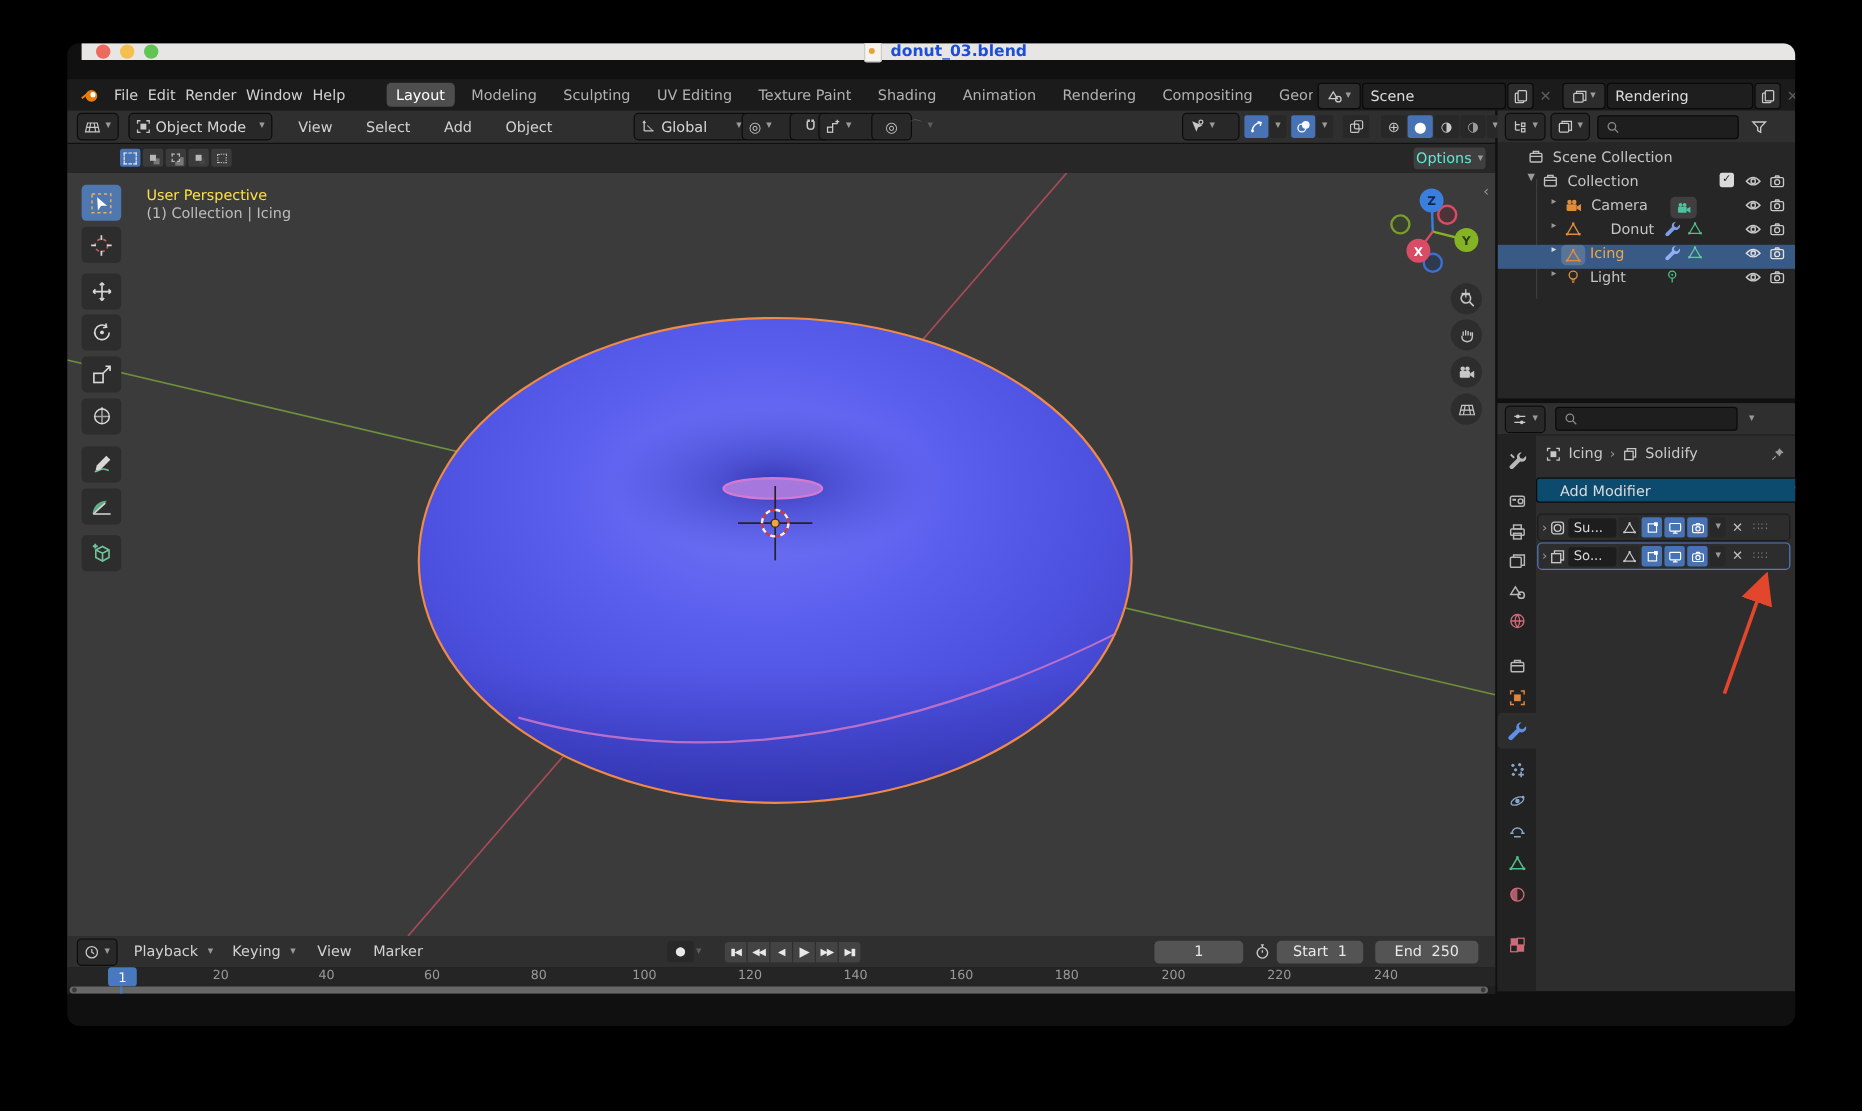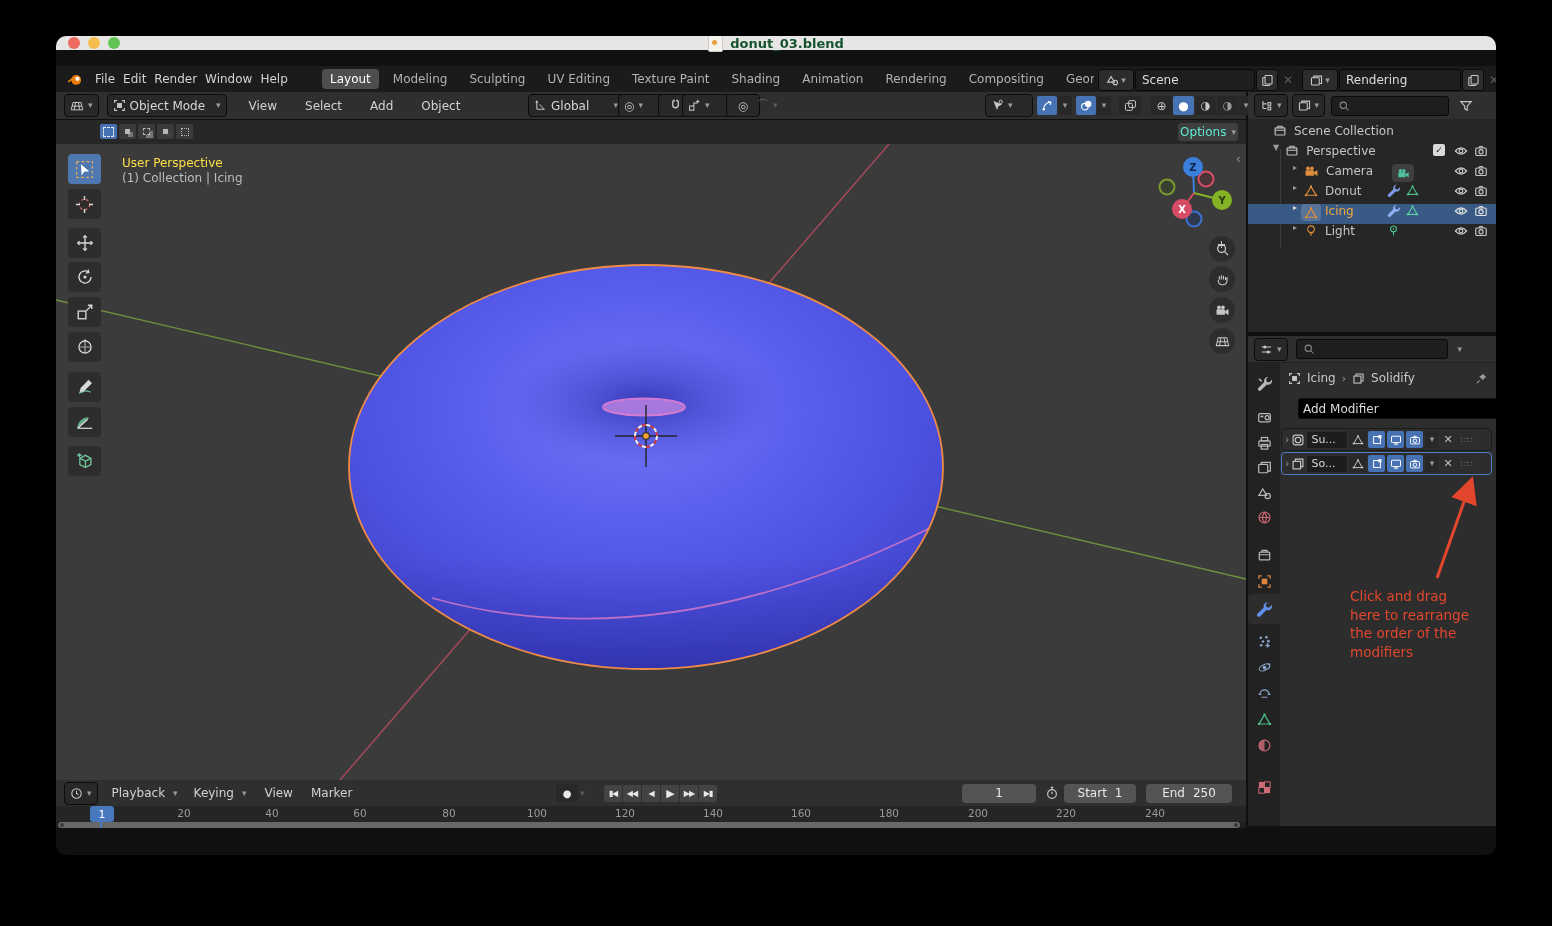--- a/index.html
+++ b/index.html
@@ -3,21 +3,21 @@
 <meta charset="utf-8">
 <style>
   html,body{margin:0;padding:0;background:#000;width:1552px;height:926px;overflow:hidden;
     font-family:"DejaVu Sans","Liberation Sans",sans-serif;font-size:12px;color:#c8c8c8;
     -webkit-font-smoothing:antialiased}
   .abs{position:absolute}
   .win{position:absolute;left:56px;top:36px;width:1440px;height:819px;background:#101010;
     border-radius:10px;overflow:hidden;box-shadow:0 18px 50px rgba(0,0,0,.7)}
   .flex{display:flex;align-items:center}
   .r3{border-radius:3px}
-  .titlebar{left:0;top:0;width:1440px;height:14px;background:#e8e6e5;color:#14532d}
+  .titlebar{left:12px;top:0;width:1440px;height:14px;background:#e8e6e5;color:#1d4ed8}
   .tl{width:12px;height:12px;border-radius:50%;margin-right:8px}
   .topbar{left:0;top:30px;width:1440px;height:26px;background:#1b1b1b}
   .menu{color:#d2d2d2;padding:2px 4px;white-space:nowrap}
   .wstab{color:#b2b2b2;padding:3px 8px;white-space:nowrap;border-radius:4px}
   .wstab.on{background:#4e4e4e;color:#fff}
   .field{background:#1e1e1e;border:1px solid #0a0a0a;border-radius:3px;color:#ddd;
     display:flex;align-items:center;padding:0 6px;height:20px}
   .sqbtn{background:#2c2c2c;border:1px solid #0a0a0a;border-radius:3px;display:flex;
     align-items:center;justify-content:center;height:20px}
   .hdr{background:#2f2f2f}
@@ -734,21 +734,21 @@
       <svg class="ic" width="14" height="14" color="#c0c0c0" style="margin-left:25px">
           <use href="#s-box"></use>
         </svg>
       <span style="margin-left:7px">Scene Collection</span>
     </div>
     <div class="orow" style="top:25px">
       <span class="cd" style="margin-left:25px;font-size:8px">▼</span>
       <svg class="ic" width="14" height="14" color="#c0c0c0" style="margin-left:6px">
           <use href="#s-box"></use>
         </svg>
-      <span style="margin-left:7px">Perspective</span>
+      <span style="margin-left:7px">Collection</span>
       <span class="abs" style="left:185px;width:12px;height:12px;background:#dadada;border-radius:2px;color:#1c1c1c;font-size:9px;display:flex;align-items:center;justify-content:center">
           <span>✓</span>
         </span>
       <svg class="ic abs" style="left:206px" width="14" height="14" color="#c8c8c8">
           <use href="#s-eye"></use>
         </svg>
       <svg class="ic abs" style="left:226px" width="14" height="14" color="#c8c8c8">
           <use href="#s-cam"></use>
         </svg>
     </div>
@@ -768,21 +768,21 @@
         </svg>
       <svg class="ic abs" style="left:226px" width="14" height="14" color="#c8c8c8">
           <use href="#s-cam"></use>
         </svg>
     </div>
     <div class="orow" style="top:65px">
       <span class="cd" style="margin-left:45px;font-size:8px">▸</span>
       <svg class="ic" width="14" height="14" color="#dd8d3c" style="margin-left:7px">
           <use href="#s-tri"></use>
         </svg>
-      <span style="margin-left:7px">Donut</span>
+      <span style="margin-left:24px">Donut</span>
       <svg class="ic abs" style="left:139px" width="13" height="13" color="#7f9ce8">
           <use href="#s-wrench"></use>
         </svg>
       <svg class="ic abs" style="left:158px" width="13" height="13" color="#4fc08a">
           <use href="#s-tri"></use>
         </svg>
       <svg class="ic abs" style="left:206px" width="14" height="14" color="#c8c8c8">
           <use href="#s-eye"></use>
         </svg>
       <svg class="ic abs" style="left:226px" width="14" height="14" color="#c8c8c8">
@@ -930,21 +930,21 @@
       <span class="cd" style="font-size:11px">›</span>
       <svg class="ic" width="13" height="13" color="#c8c8c8">
           <use href="#s-solidify"></use>
         </svg>
       <span>Solidify</span>
       <svg class="ic" width="13" height="13" color="#9a9a9a" style="margin-left:auto">
           <use href="#s-pin"></use>
         </svg>
     </div>
 
-    <div class="abs flex" style="left:50px;top:62px;width:200px;height:19px;background:#000000;border:1px solid #0c0c0c;border-radius:3px;padding:0 4px">
+    <div class="abs flex" style="left:32px;top:62px;width:200px;height:19px;background:#0c4a6e;border:1px solid #0c0c0c;border-radius:3px;padding:0 19px">
       <span style="color:#dcdcdc">Add Modifier</span>
       <span class="cd" style="margin-left:auto">▾</span>
     </div>
 
     <div class="modrow" style="top:92px">
       <span class="cd" style="font-size:11px">›</span>
       <svg class="ic" width="14" height="14" color="#c8c8c8">
           <use href="#s-subsurf"></use>
         </svg>
       <span class="flex" style="width:32px;height:16px;background:#1d1d1d;border-radius:2px;padding:0 4px;color:#d8d8d8;font-size:11px">
@@ -1013,22 +1013,16 @@
     </div>
 
     <svg class="abs" style="left:96px;top:132px" width="140" height="118">
       <defs>
           <marker id="ah" markerWidth="9" markerHeight="9" refX="7" refY="4.5" orient="auto">
             <path d="M0 0L9 4.5L0 9z" fill="#e2462d"></path>
           </marker>
         </defs>
       <line x1="93" y1="110" x2="127" y2="14" stroke="#e2462d" stroke-width="3" marker-end="url(#ah)"></line>
     </svg>
-    <div class="abs annot" style="left:102px;top:251px;color:#e2462d">
-      <div>Click and drag</div>
-      <div>here to rearrange</div>
-      <div>the order of the</div>
-      <div>modifiers</div>
-    </div>
   </div>
 
 
 </div>
 
 </body></html>

